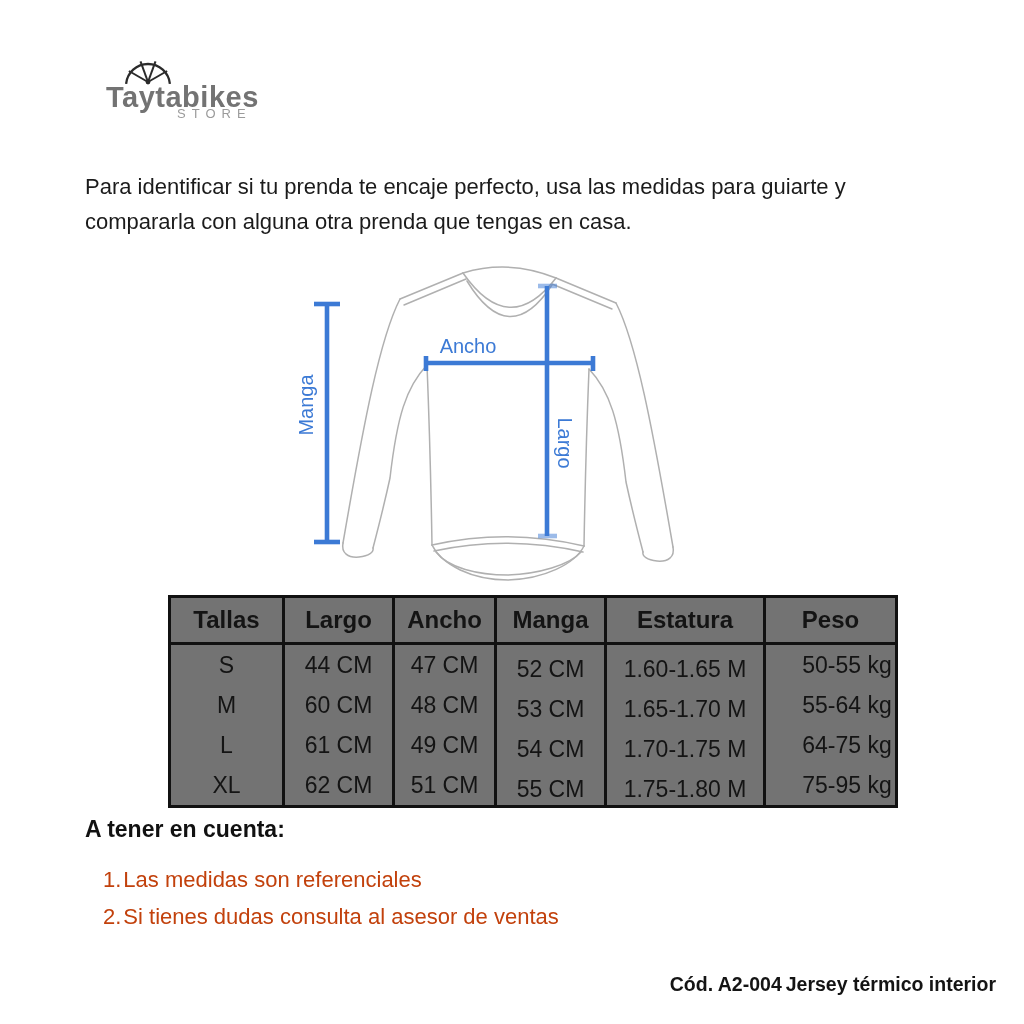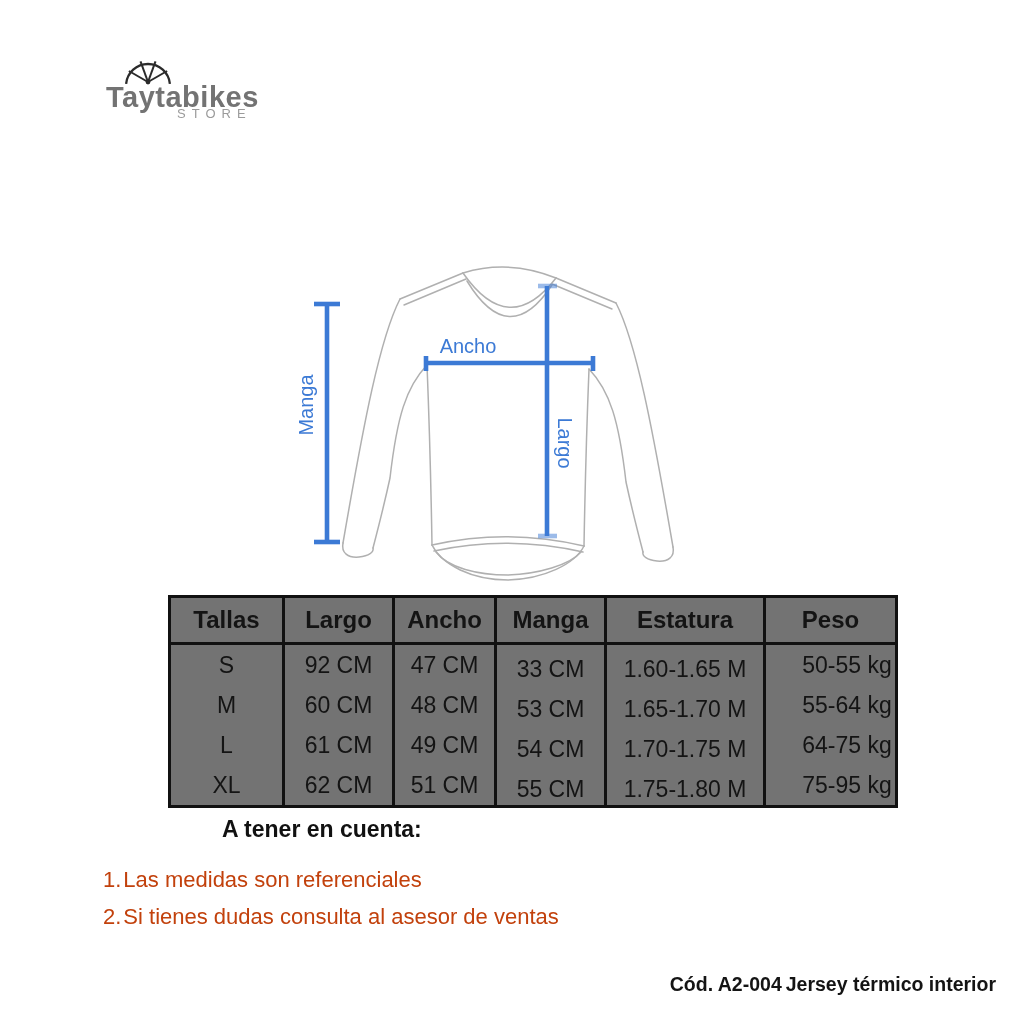--- a/index.html
+++ b/index.html
@@ -35,21 +35,21 @@
   .size-table th{border-bottom:3px solid #111;border-right:3px solid #111;
                  font-size:24px;font-weight:700;height:42px;text-align:center;color:#141414;}
   .size-table th:last-child{border-right:0;}
   .size-table td{border-right:3px solid #111;font-size:23px;font-weight:400;height:38px;
                  text-align:center;color:#141414;}
   .size-table td:last-child{border-right:0;padding-left:34px;}
   .size-table td:nth-child(4) span, .size-table td:nth-child(5) span{position:relative;top:4px;display:inline-block;}
 
   
   .notes{position:absolute;left:85px;top:816px;}
-  .notes-heading{font-size:23px;font-weight:700;color:#111;margin:0 0 18px 0;text-align:center;}
+  .notes-heading{font-size:23px;font-weight:700;color:#111;margin:0 0 18px 0;}
   .note-item{font-size:22px;color:#c2410c;margin-left:18px;line-height:37px;}
   .note-num{display:inline-block;}
   .note-text{display:inline-block;margin-left:2px;}
 
   
   .footer{position:absolute;right:28px;top:973px;display:flex;gap:4px;
           font-size:19.5px;font-weight:700;color:#141414;}
 </style>
 </head>
 <body>
@@ -63,20 +63,22 @@
       <line x1="24" y1="33" x2="16.5" y2="12.3" stroke="#2b2b2b" stroke-width="2"></line>
       <line x1="24" y1="33" x2="31.5" y2="12.3" stroke="#2b2b2b" stroke-width="2"></line>
       <line x1="24" y1="33" x2="43.1" y2="22" stroke="#2b2b2b" stroke-width="2"></line>
       <circle cx="24" cy="33" r="2.4" fill="#2b2b2b"></circle>
     </svg>
     <div class="brand-name">Taytabikes</div>
     <div class="brand-sub">STORE</div>
   </div>
 
 
+  <p class="intro">Para identificar si tu prenda te encaje perfecto, usa las medidas para guiarte y
+compararla con alguna otra prenda que tengas en casa.</p>
 
   <div class="diagram">
     <svg width="420" height="342" viewBox="0 0 420 342">
 
       <g stroke="#b0b0b0" stroke-width="1.5" fill="none" stroke-linecap="round">
         <path d="M120,46 L183,20"></path>
         <path d="M124,52 L186,26"></path>
         <path d="M276,25 L336,50"></path>
         <path d="M272,31 L332,56"></path>
         <path d="M183,20 Q229,6 276,25"></path>
@@ -133,23 +135,23 @@
         <th>Largo</th>
         <th>Ancho</th>
         <th>Manga</th>
         <th>Estatura</th>
         <th>Peso</th>
       </tr>
     </thead>
     <tbody>
       <tr>
         <td><span>S</span></td>
-        <td><span>92 CM</span></td>
+        <td><span>44 CM</span></td>
         <td><span>47 CM</span></td>
-        <td><span>33 CM</span></td>
+        <td><span>52 CM</span></td>
         <td><span>1.60-1.65 M</span></td>
         <td><span>50-55 kg</span></td>
       </tr>
       <tr>
         <td><span>M</span></td>
         <td><span>60 CM</span></td>
         <td><span>48 CM</span></td>
         <td><span>53 CM</span></td>
         <td><span>1.65-1.70 M</span></td>
         <td><span>55-64 kg</span></td>

